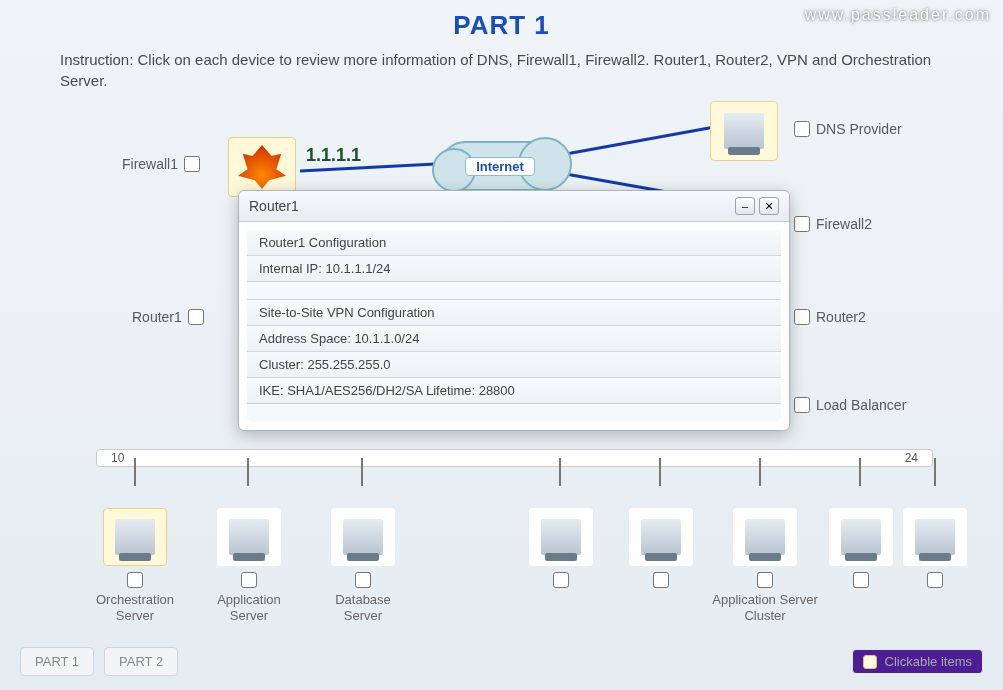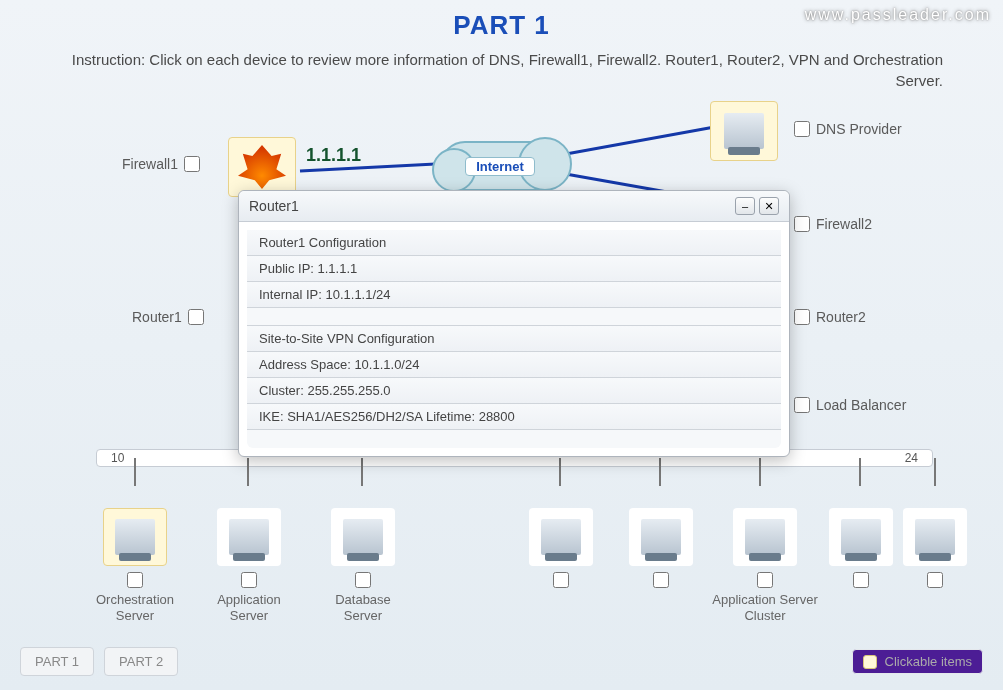--- a/index.html
+++ b/index.html
@@ -23,21 +23,21 @@
 }
 .title {
   text-align: center;
   color: #1a4eb8;
   font-size: 26px;
   font-weight: bold;
   letter-spacing: 1px;
   margin-top: 10px;
 }
 .instruction {
-  text-align: right;
+  text-align: left;
   color: #4a4a4a;
   font-size: 15px;
   margin: 8px 60px 0 60px;
   line-height: 1.4;
 }
 .diagram { position: relative; width: 100%; height: 440px; margin-top: 10px; }
 .device {
   position: absolute;
   width: 68px;
   height: 60px;
@@ -283,21 +283,20 @@
 <div class="popup">
   <div class="titlebar">
     <span>Router1</span>
     <div class="ctrls">
       <button>–</button>
       <button>✕</button>
     </div>
   </div>
   <div class="body">
     <div class="row">Router1 Configuration</div>
-    <div class="row">Public IP: 1.1.1.1</div>
     <div class="row">Internal IP: 10.1.1.1/24</div>
     <div class="gap"></div>
     <div class="row">Site-to-Site VPN Configuration</div>
     <div class="row">Address Space: 10.1.1.0/24</div>
     <div class="row">Cluster: 255.255.255.0</div>
     <div class="row">IKE: SHA1/AES256/DH2/SA Lifetime: 28800</div>
     <div class="gap" style="border-bottom:none; border-radius:0 0 6px 6px;"></div>
   </div>
 </div>
 

